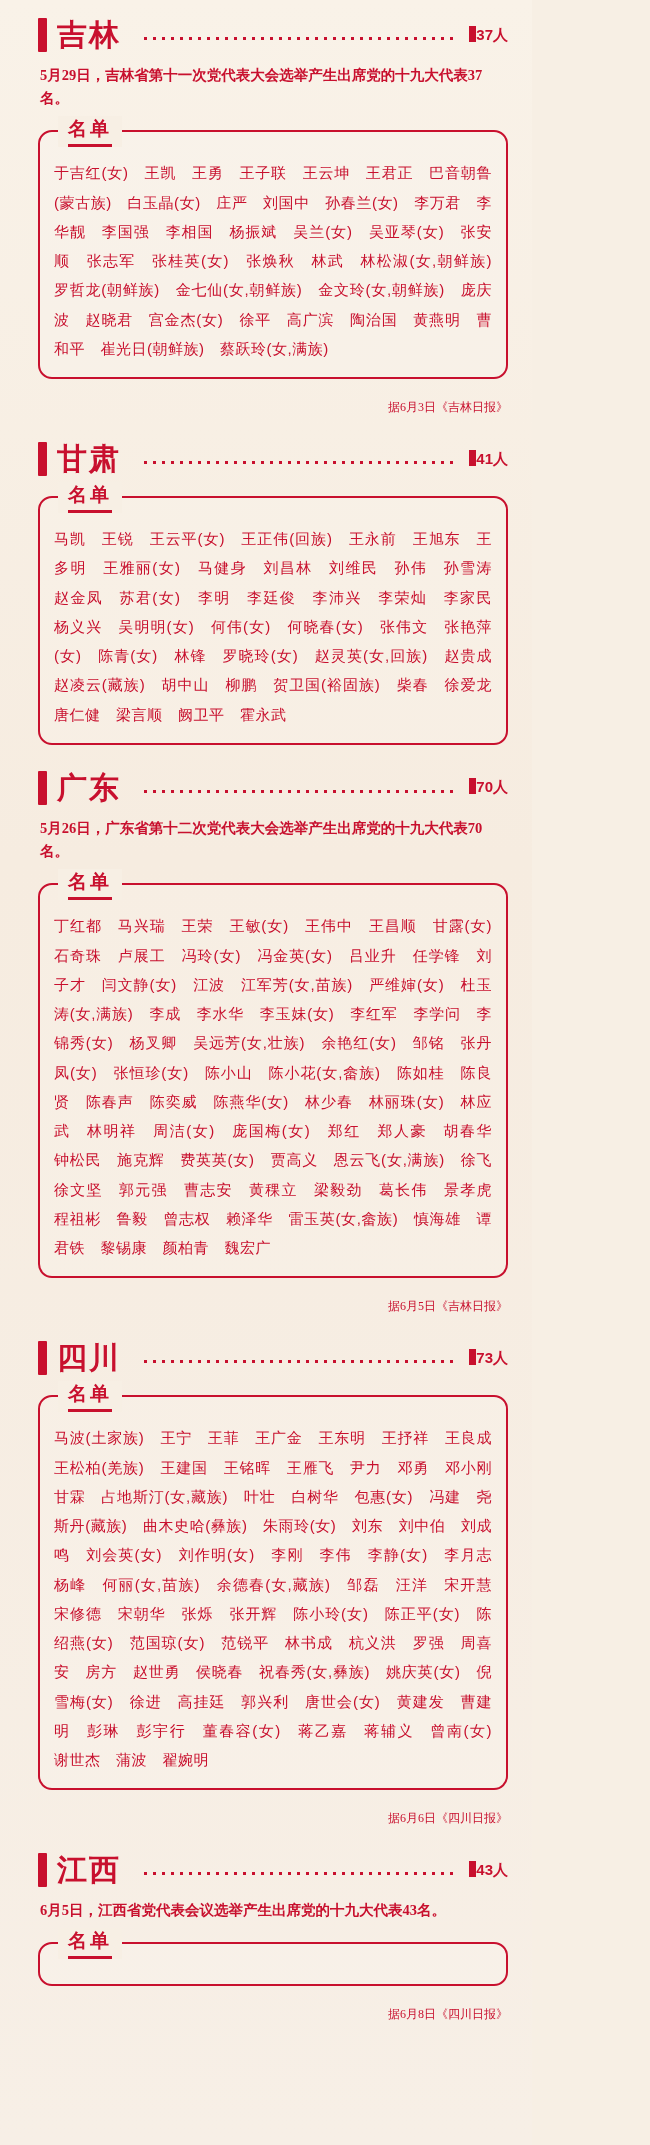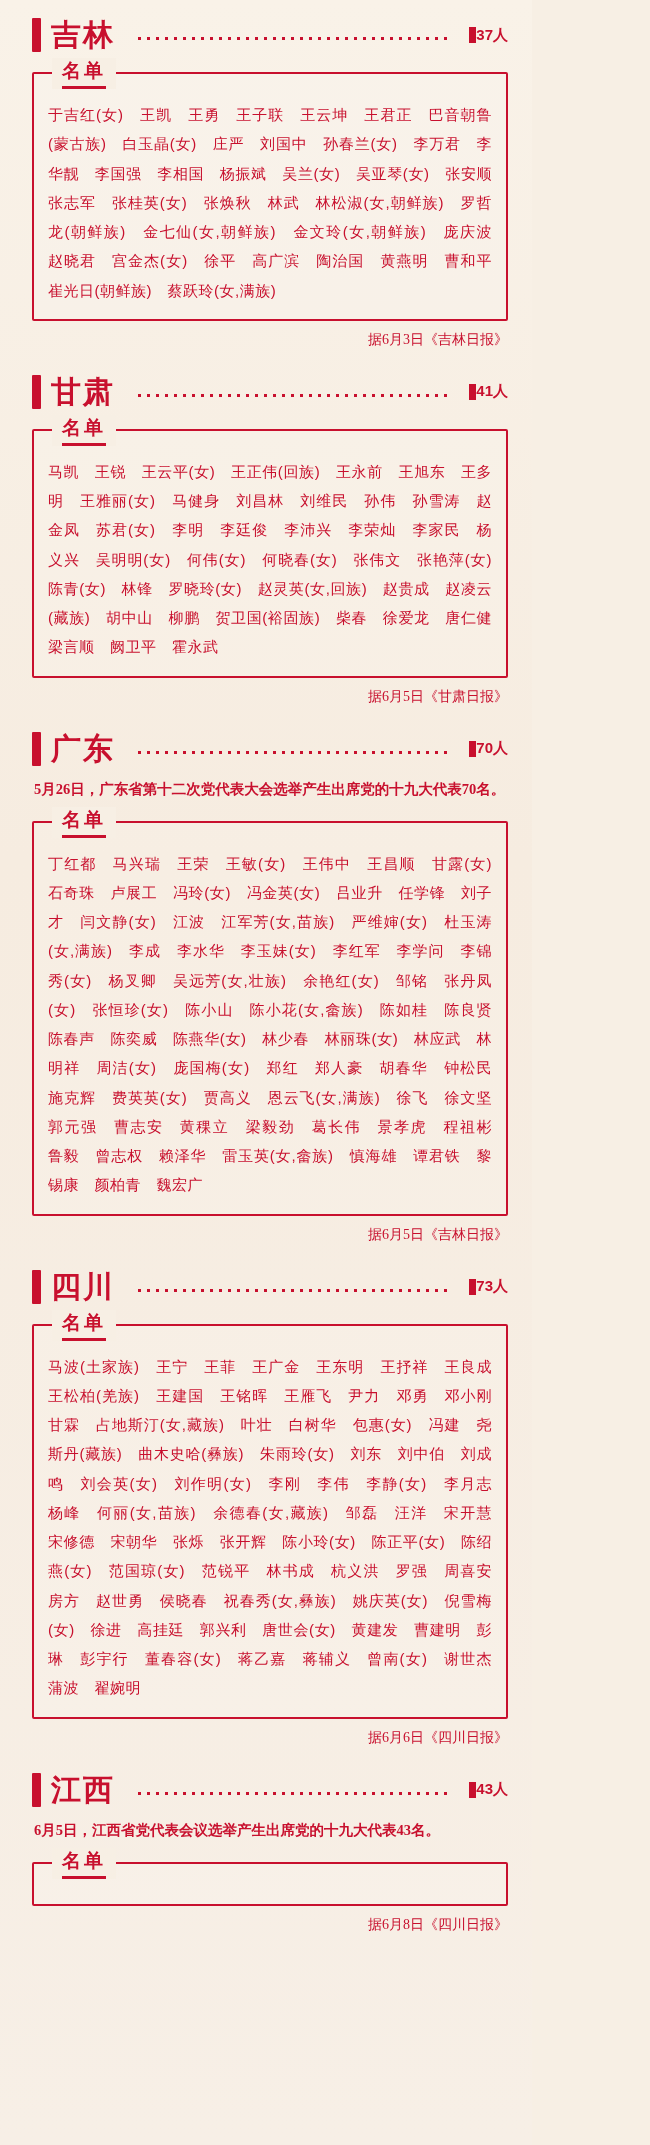--- a/index.html
+++ b/index.html
@@ -10,21 +10,21 @@
     width: 650px;
     background: #f7efe4;
     font-family: "Liberation Sans", sans-serif;
     color: #c8102e;
   }
   .page {
     width: 532px;
     min-height: 2145px;
     background: linear-gradient(180deg,#f9f2e8 0%, #f6ece0 40%, #f7efe6 100%);
     box-sizing: border-box;
-    padding: 18px 0 26px 8px;
+    padding: 18px 0 26px 14px;
     position: relative;
   }
   .section {
     padding: 0 24px;
     margin-bottom: 26px;
   }
   .prov-head {
     display: flex;
     align-items: center;
     gap: 10px;
@@ -49,21 +49,20 @@
     flex: 1 1 auto;
     height: 12px;
     margin: 0 6px 0 10px;
     background-image: radial-gradient(circle, #c8102e 1.6px, transparent 1.8px);
     background-size: 9px 9px;
     background-position: 0 5px;
     background-repeat: repeat-x;
   }
   .count-wrap {
     display: flex;
-    align-items: center;
     flex: 0 0 auto;
   }
   .count-tick {
     width: 7px;
     height: 16px;
     background: #c8102e;
   }
   .count-txt {
     font-size: 15px;
     color: #c8102e;
@@ -73,21 +72,21 @@
     font-size: 14.5px;
     color: #c8102e;
     line-height: 1.6;
     margin: 6px 0 14px 2px;
     font-family: "Liberation Serif", serif;
     font-weight: bold;
   }
   .namecard {
     position: relative;
     border: 2px solid #c8102e;
-    border-radius: 2px;
+    border-radius: 14px;
     padding: 26px 14px 14px 14px;
     margin-top: 20px;
     background: rgba(255,255,255,0.12);
   }
   .namecard-title {
     position: absolute;
     top: -16px;
     left: 18px;
     background: #f7efe4;
     padding: 0 10px;
@@ -107,41 +106,42 @@
   .names {
     font-size: 15px;
     line-height: 1.95;
     color: #c8102e;
     letter-spacing: 0.5px;
     text-align: justify;
     font-family: Liberation Sans, sans-serif;
   }
   .source {
     text-align: right;
-    font-size: 14px;
-    color: #c8102e;
-    margin-top: 10px;
+    font-size: 12px;
+    color: #c8102e;
+    margin-top: 20px;
     font-family: "Liberation Serif", serif;
   }
 </style>
 </head>
 <body>
 
 <div class="page">
 
   <div class="section">
     <div class="prov-head">
       <div class="prov-bar"></div>
       <div class="prov-name">吉林</div>
       <div class="dots"></div>
       <div class="count-wrap">
         <div class="count-tick"></div>
         <div class="count-txt">37人</div>
       </div>
     </div>
+    <div class="intro">5月29日，吉林省第十一次党代表大会选举产生出席党的十九大代表37名。</div>
     <div class="namecard">
       <div class="namecard-title">名单</div>
       <div class="names">于吉红(女)　王凯　王勇　王子联　王云坤　王君正　巴音朝鲁(蒙古族)　白玉晶(女)　庄严　刘国中　孙春兰(女)　李万君　李华靓　李国强　李相国　杨振斌　吴兰(女)　吴亚琴(女)　张安顺　张志军　张桂英(女)　张焕秋　林武　林松淑(女,朝鲜族)　罗哲龙(朝鲜族)　金七仙(女,朝鲜族)　金文玲(女,朝鲜族)　庞庆波　赵晓君　宫金杰(女)　徐平　高广滨　陶治国　黄燕明　曹和平　崔光日(朝鲜族)　蔡跃玲(女,满族)</div>
     </div>
     <div class="source">据6月3日《吉林日报》</div>
   </div>
 
   <div class="section">
     <div class="prov-head">
       <div class="prov-bar"></div>
@@ -149,21 +149,20 @@
       <div class="dots"></div>
       <div class="count-wrap">
         <div class="count-tick"></div>
         <div class="count-txt">41人</div>
       </div>
     </div>
     <div class="namecard">
       <div class="namecard-title">名单</div>
       <div class="names">马凯　王锐　王云平(女)　王正伟(回族)　王永前　王旭东　王多明　王雅丽(女)　马健身　刘昌林　刘维民　孙伟　孙雪涛　赵金凤　苏君(女)　李明　李廷俊　李沛兴　李荣灿　李家民　杨义兴　吴明明(女)　何伟(女)　何晓春(女)　张伟文　张艳萍(女)　陈青(女)　林锋　罗晓玲(女)　赵灵英(女,回族)　赵贵成　赵凌云(藏族)　胡中山　柳鹏　贺卫国(裕固族)　柴春　徐爱龙　唐仁健　梁言顺　阙卫平　霍永武</div>
     </div>
-    <div class="source">据6月5日《甘肃日报》</div>
   </div>
 
   <div class="section">
     <div class="prov-head">
       <div class="prov-bar"></div>
       <div class="prov-name">广东</div>
       <div class="dots"></div>
       <div class="count-wrap">
         <div class="count-tick"></div>
         <div class="count-txt">70人</div>

